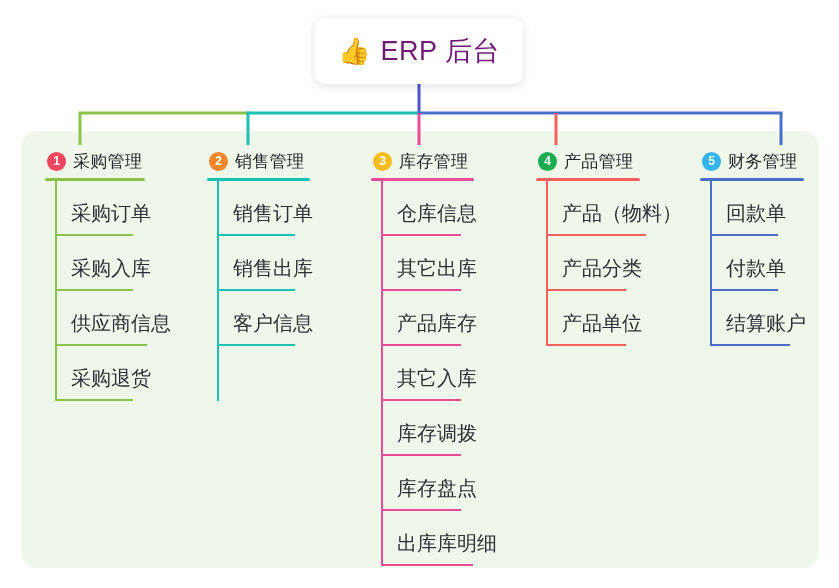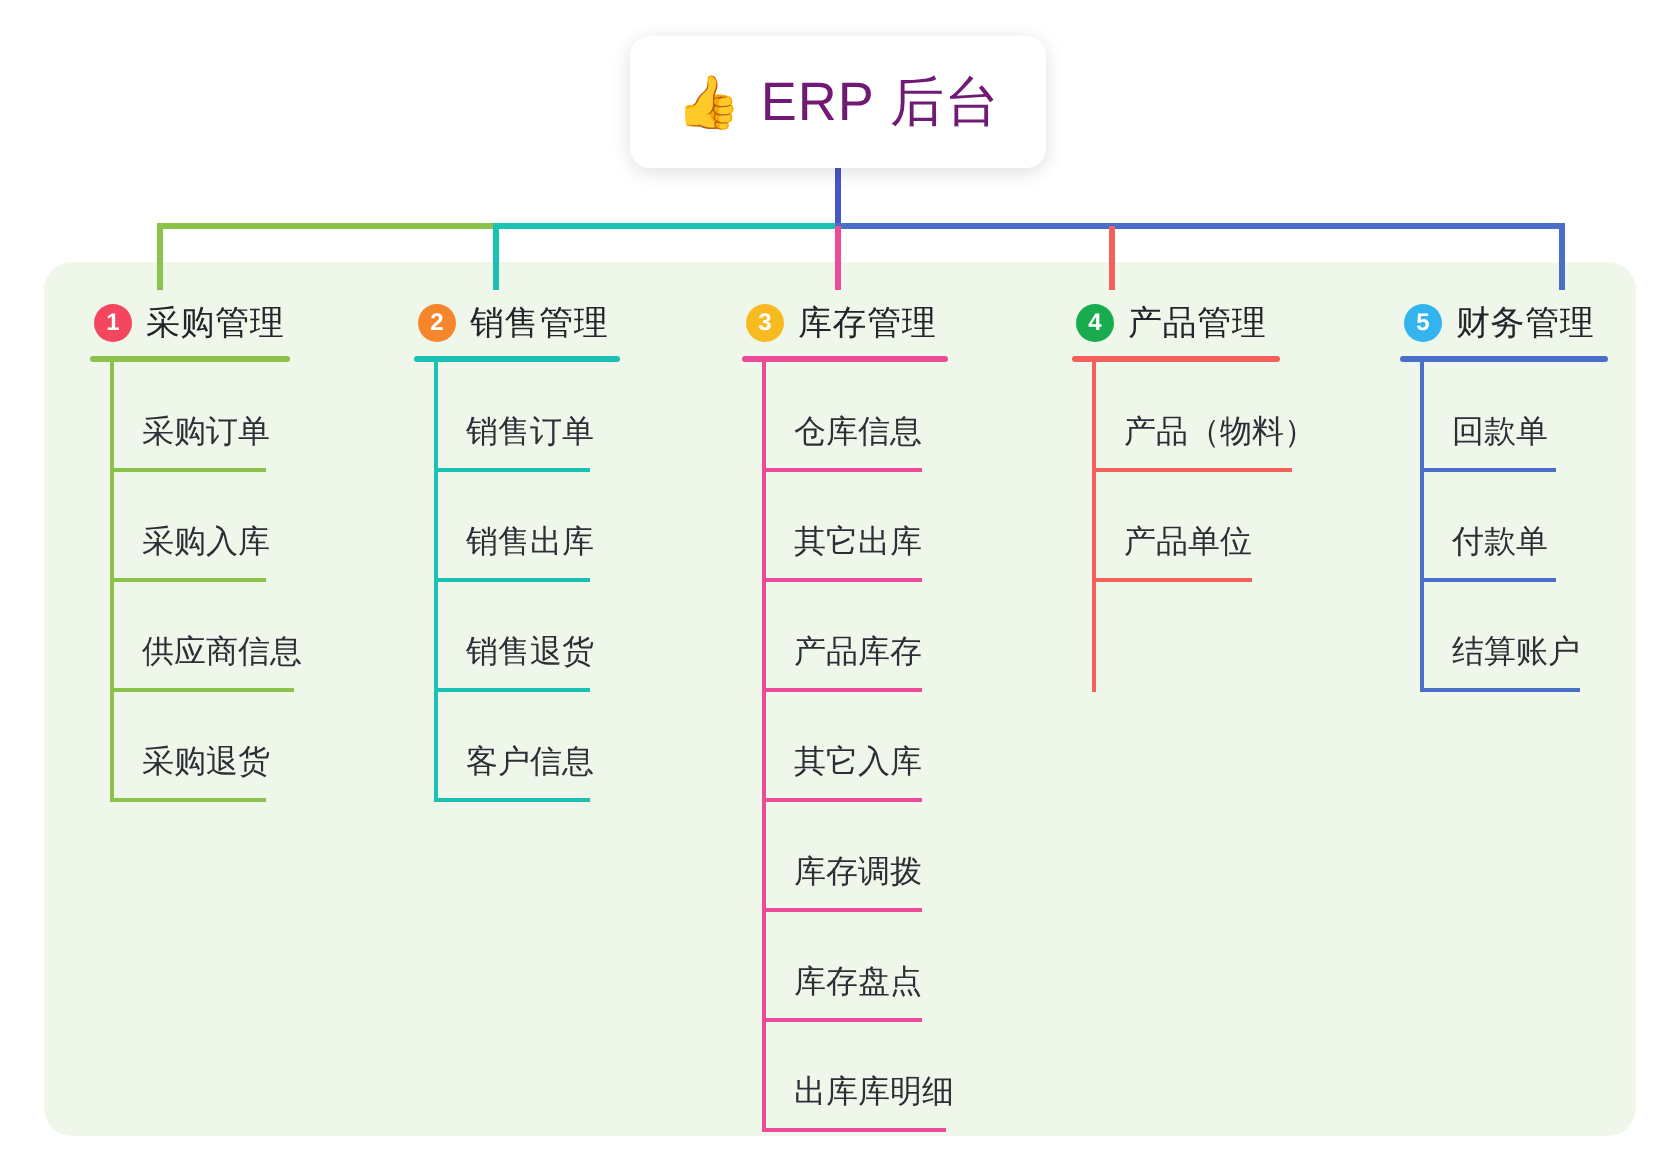--- a/index.html
+++ b/index.html
@@ -118,21 +118,21 @@
   .item {
     position: relative;
     height: 55px;
     box-sizing: border-box;
     padding-left: 16px;
   }
   .item-label {
     position: absolute;
     left: 16px;
     bottom: 9px;
-    font-size: 16px;
+    font-size: 20px;
     color: #2c3036;
     white-space: nowrap;
     margin-top: 33px;
   }
   .item-rule {
     position: absolute;
     left: 0;
     bottom: 0;
     height: 2px;
   }
@@ -198,24 +198,20 @@
           <div class="spine" style="background: rgb(27, 194, 180); height: 220px;"></div>
           <div class="item">
             <span class="item-label">销售订单</span>
             <div class="item-rule" style="background: rgb(27, 194, 180); width: 78px;"></div>
           </div>
           <div class="item">
             <span class="item-label">销售出库</span>
             <div class="item-rule" style="background: rgb(27, 194, 180); width: 78px;"></div>
           </div>
           <div class="item">
-            <span class="item-label">销售退货</span>
-            <div class="item-rule" style="background: rgb(27, 194, 180); width: 78px;"></div>
-          </div>
-          <div class="item">
             <span class="item-label">客户信息</span>
             <div class="item-rule" style="background: rgb(27, 194, 180); width: 78px;"></div>
           </div>
         </div>
       </div>
       <div class="column" style="left: 371px;">
         <div class="col-head">
           <span class="badge" style="background: rgb(247, 187, 33);">3</span>
           <span class="col-title">库存管理</span>
         </div>
@@ -258,20 +254,24 @@
           <span class="col-title">产品管理</span>
         </div>
         <div class="head-rule" style="background: rgb(244, 97, 92); width: 104px;"></div>
         <div class="items">
           <div class="spine" style="background: rgb(244, 97, 92); height: 165px;"></div>
           <div class="item">
             <span class="item-label">产品（物料）</span>
             <div class="item-rule" style="background: rgb(244, 97, 92); width: 100px;"></div>
           </div>
           <div class="item">
+            <span class="item-label">产品分类</span>
+            <div class="item-rule" style="background: rgb(244, 97, 92); width: 80px;"></div>
+          </div>
+          <div class="item">
             <span class="item-label">产品单位</span>
             <div class="item-rule" style="background: rgb(244, 97, 92); width: 80px;"></div>
           </div>
         </div>
       </div>
       <div class="column" style="left: 700px;">
         <div class="col-head">
           <span class="badge" style="background: rgb(51, 180, 239);">5</span>
           <span class="col-title">财务管理</span>
         </div>

